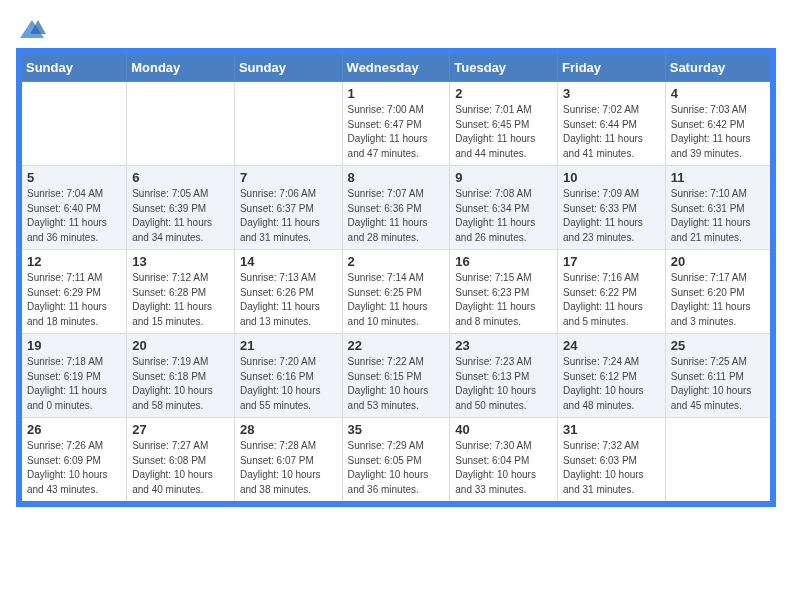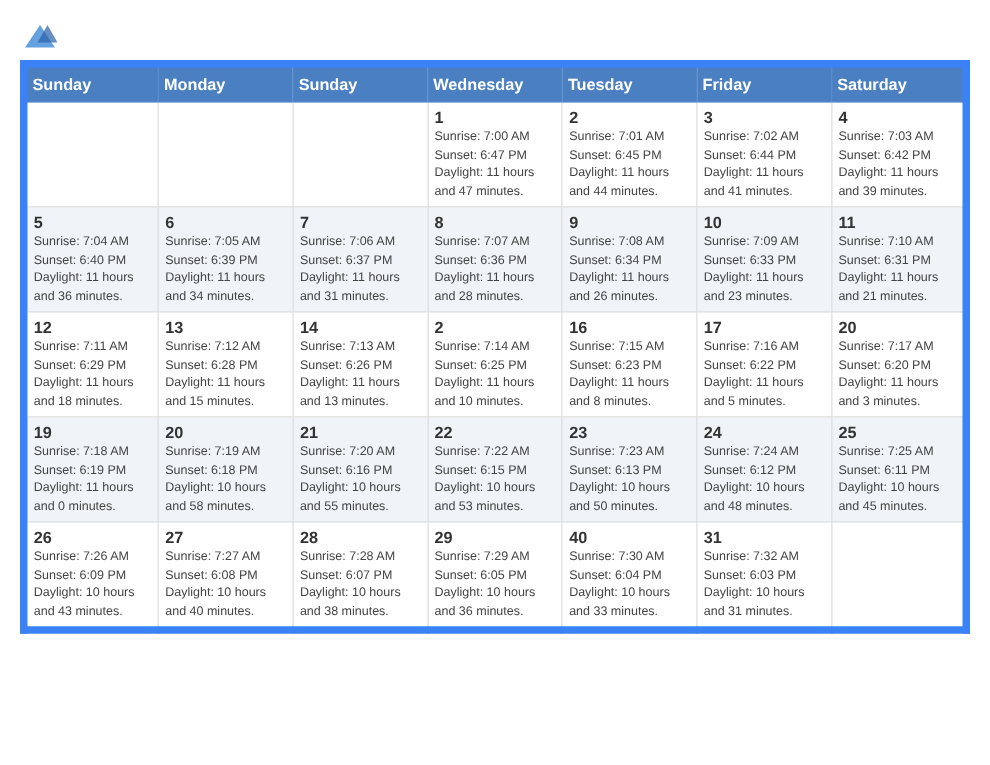--- a/index.html
+++ b/index.html
@@ -250,21 +250,21 @@
         </td>
         <td>
           <span class="day-number">27</span>
           <div class="day-info">Sunrise: 7:27 AM<br>Sunset: 6:08 PM<br>Daylight: 10 hours<br>and 40 minutes.</div>
         </td>
         <td>
           <span class="day-number">28</span>
           <div class="day-info">Sunrise: 7:28 AM<br>Sunset: 6:07 PM<br>Daylight: 10 hours<br>and 38 minutes.</div>
         </td>
         <td>
-          <span class="day-number">29</span>
+          <span class="day-number">35</span>
           <div class="day-info">Sunrise: 7:29 AM<br>Sunset: 6:05 PM<br>Daylight: 10 hours<br>and 36 minutes.</div>
         </td>
         <td>
           <span class="day-number">40</span>
           <div class="day-info">Sunrise: 7:30 AM<br>Sunset: 6:04 PM<br>Daylight: 10 hours<br>and 33 minutes.</div>
         </td>
         <td>
           <span class="day-number">31</span>
           <div class="day-info">Sunrise: 7:32 AM<br>Sunset: 6:03 PM<br>Daylight: 10 hours<br>and 31 minutes.</div>
         </td>

